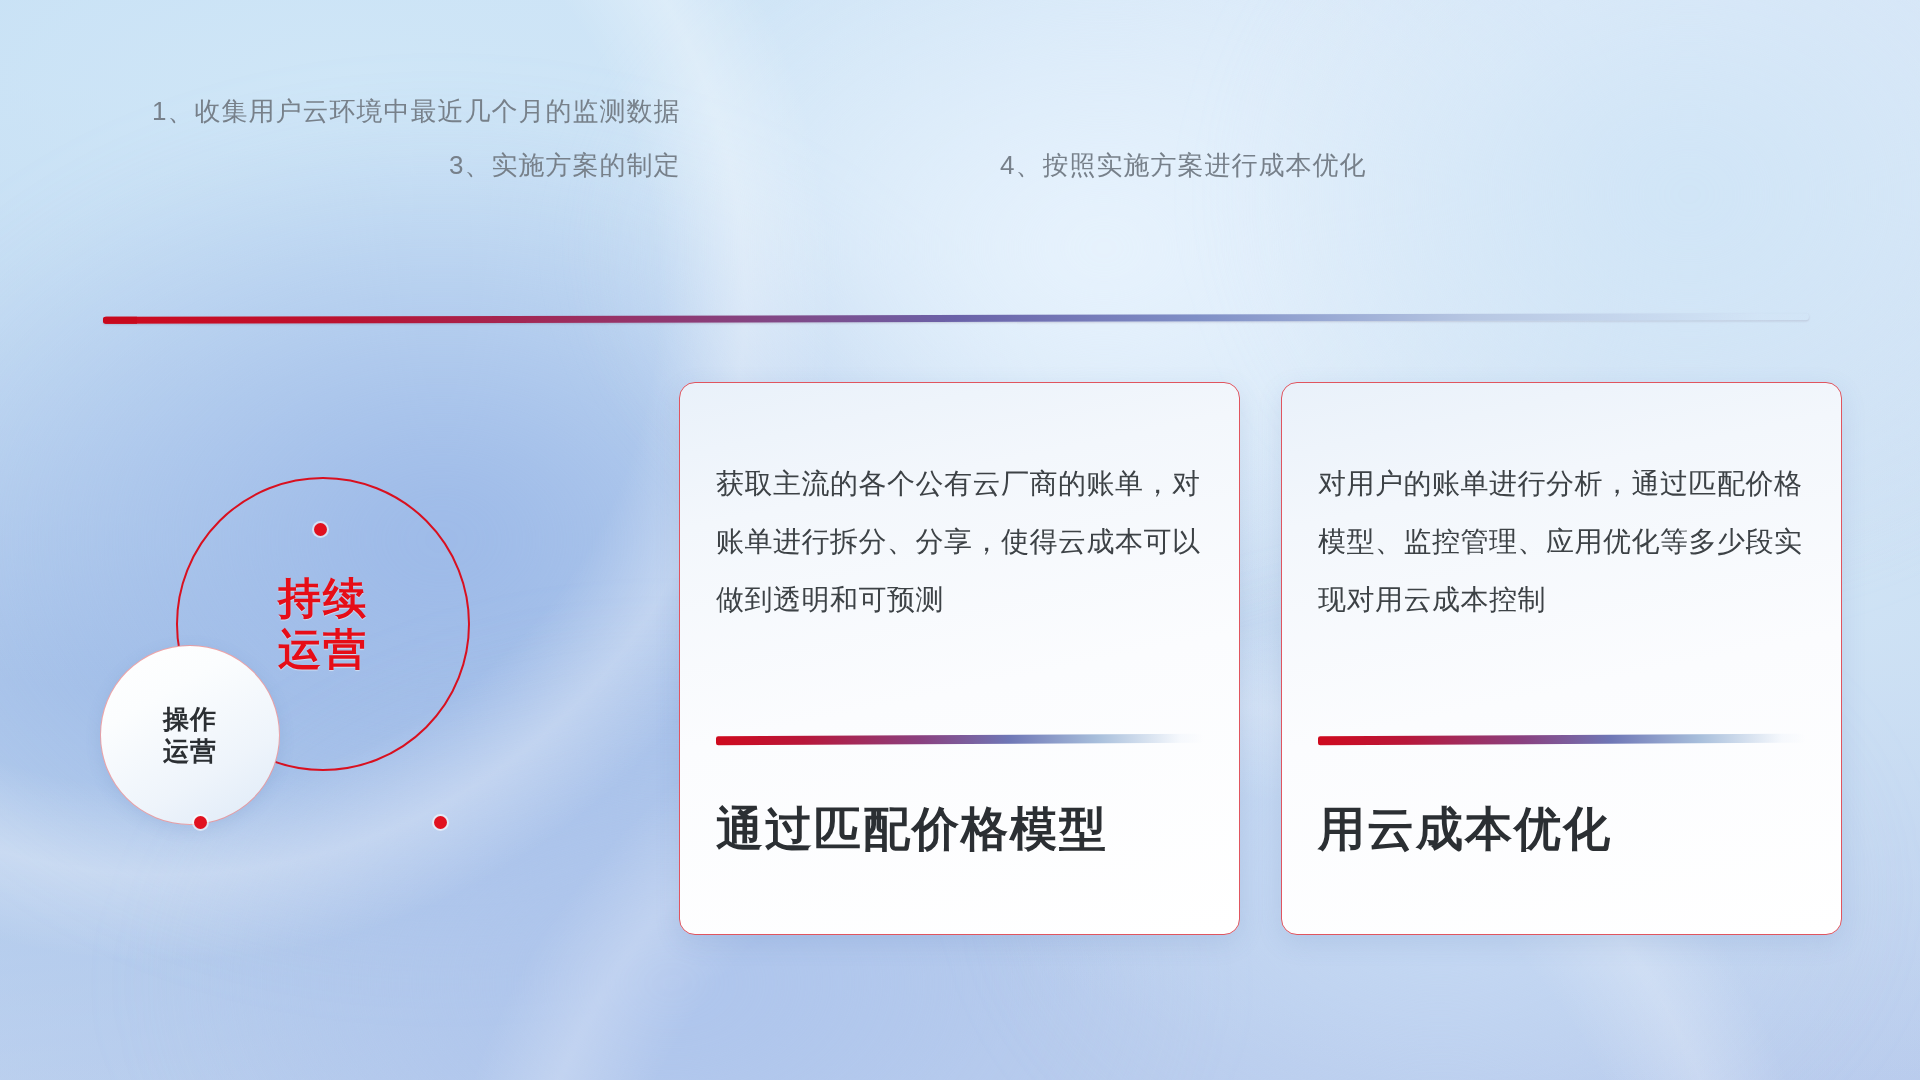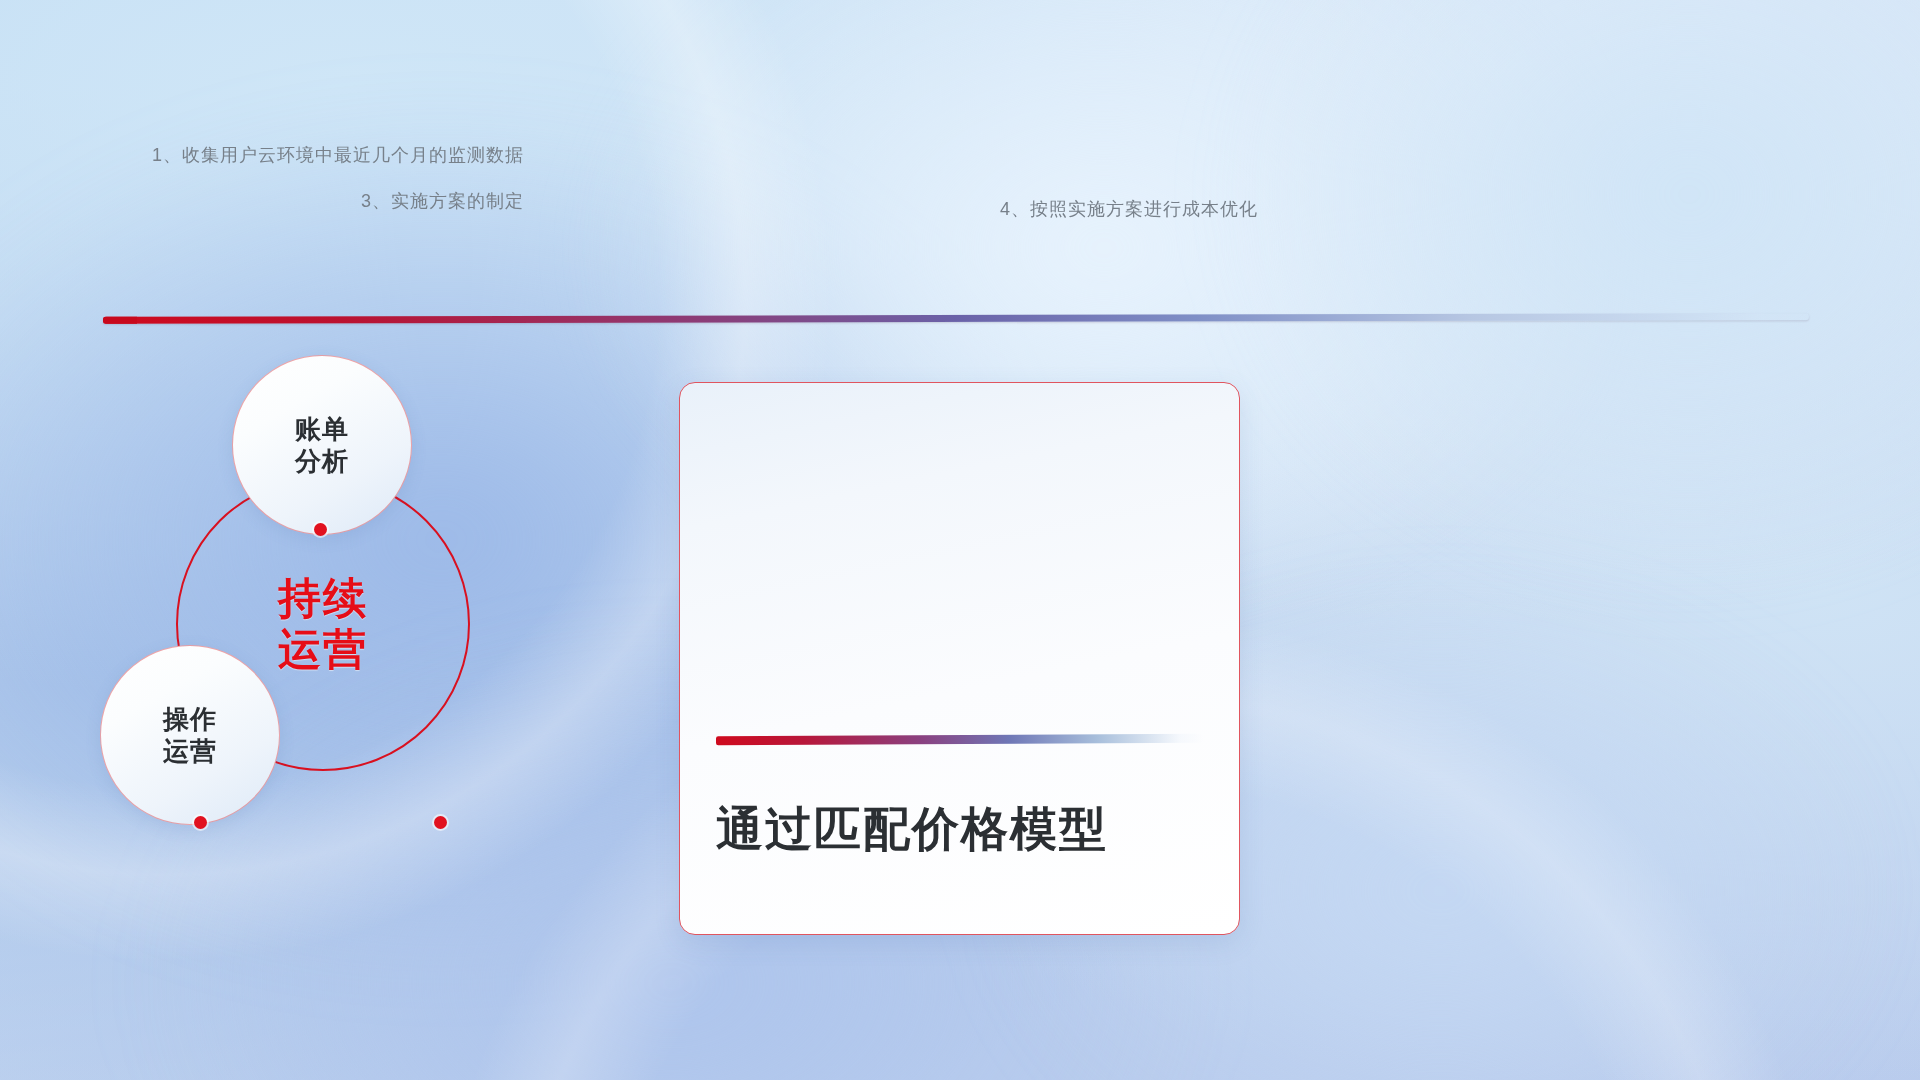--- a/index.html
+++ b/index.html
@@ -77,24 +77,23 @@
     left: 380px; bottom: -980px;
     width: 1500px; height: 1500px;
     border-radius: 50%;
     background: radial-gradient(closest-side, rgba(255,255,255,0.0) 70%, rgba(255,255,255,0.22) 82%, rgba(255,255,255,0.0) 93%);
   }
 
   
   .steps-col {
     position: absolute;
     color: #77808a;
-    font-size: 18px;
+    font-size: 26px;
     letter-spacing: 1px;
     white-space: nowrap;
-    margin-top: 48px;
   }
   .steps-left  { left: 152px; top: 98px; }
   .steps-right { left: 1000px; top: 152px; }
   .step-line {
     line-height: 1.0;
     margin-bottom: 28px;
   }
   .step-line:last-child { margin-bottom: 0; text-align: right; }
 
   
@@ -264,39 +263,39 @@
 
   <div class="venn">
 
     <div class="circle circle-open" id="c-center">
       <div class="circle-label red">
         <div>持续</div>
         <div>运营</div>
       </div>
     </div>
 
-    <div class="circle circle-filled" id="c-top">
-      <div class="circle-label">
-        <div>账单</div>
-        <div>分析</div>
-      </div>
-    </div>
 
     <div class="circle circle-filled" id="c-left">
       <div class="circle-label">
         <div>操作</div>
         <div>运营</div>
       </div>
     </div>
 
 
     <div class="dot" id="dot-top"></div>
     <div class="dot" id="dot-left"></div>
     <div class="dot" id="dot-right"></div>
   </div>
 
   <div class="card" id="card-1">
+    <div class="card-body">获取主流的各个公有云厂商的账单，对账单进行拆分、分享，使得云成本可以做到透明和可预测</div>
     <div class="card-rule"></div>
     <div class="card-title">通过匹配价格模型</div>
   </div>
 
+  <div class="card" id="card-2">
+    <div class="card-body">对用户的账单进行分析，通过匹配价格模型、监控管理、应用优化等多少段实现对用云成本控制</div>
+    <div class="card-rule"></div>
+    <div class="card-title">用云成本优化</div>
+  </div>
 
 </div>
 
 </body></html>

